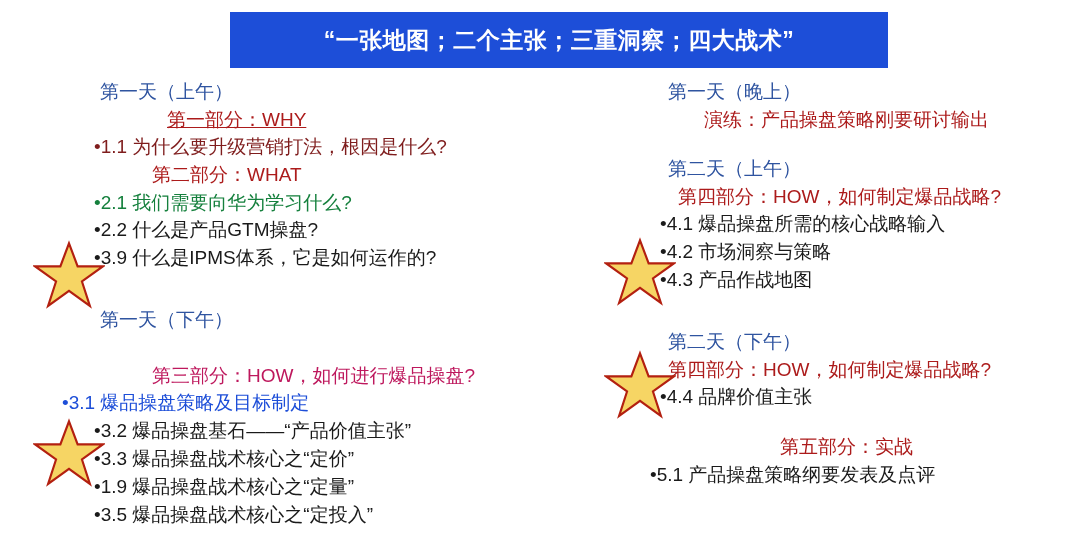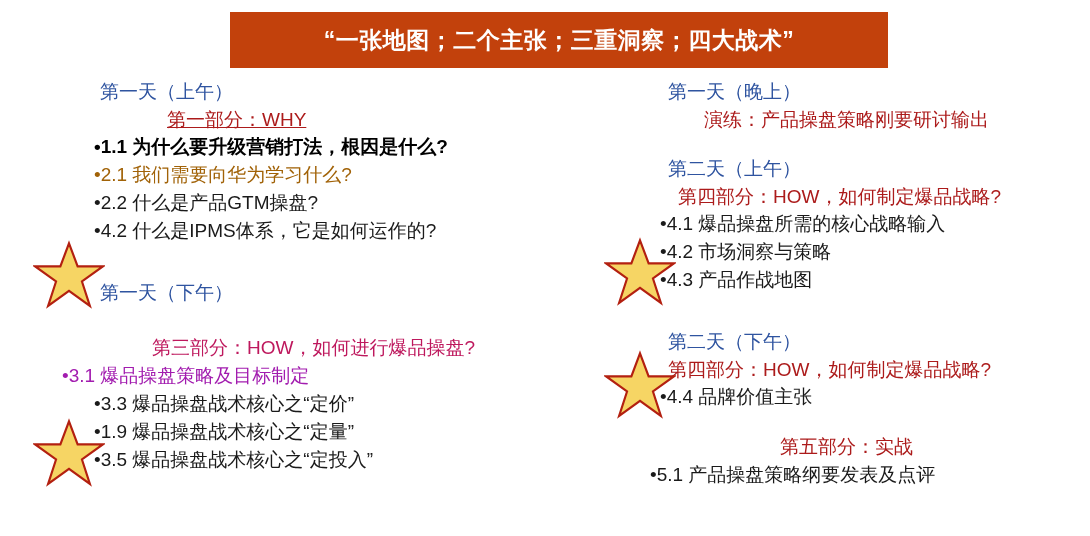--- a/index.html
+++ b/index.html
@@ -90,41 +90,43 @@
   #star-left-top    { left: 33px;  top: 240px; }
   #star-left-bottom { left: 33px;  top: 418px; }
   #star-right-top   { left: 604px; top: 237px; }
   #star-right-bottom{ left: 604px; top: 350px; }
 </style>
 </head>
 <body>
 
 <div id="slide">
 
-  <div id="title-banner" style="background: #c2410c;">
+  <div id="title-banner" style="background: #1d4ed8;">
     <div class="title-text">“一张地图；二个主张；三重洞察；四大战术”</div>
   </div>
 
   <div class="column" id="column-left">
 
     <div class="block">
       <div class="day-heading ind-1" style="color: rgb(47, 84, 160);">第一天（上午）</div>
       <div class="part-heading ind-2" style="color: rgb(172, 27, 27); text-decoration: underline;">第一部分：WHY</div>
-      <div class="bullet ind-b" style="color: #000000; font-weight: bold;">•1.1 为什么要升级营销打法，根因是什么?</div>
-      <div class="bullet ind-b" style="color: #a16207;">•2.1 我们需要向华为学习什么?</div>
+      <div class="bullet ind-b" style="color: #7f1d1d;">•1.1 为什么要升级营销打法，根因是什么?</div>
+      <div class="part-heading ind-5" style="color: rgb(172, 27, 27);">第二部分：WHAT</div>
+      <div class="bullet ind-b" style="color: #15803d;">•2.1 我们需要向华为学习什么?</div>
       <div class="bullet ind-b" style="color: rgb(26, 26, 26);">•2.2 什么是产品GTM操盘?</div>
-      <div class="bullet ind-b" style="color: rgb(26, 26, 26);">•4.2 什么是IPMS体系，它是如何运作的?</div>
+      <div class="bullet ind-b" style="color: rgb(26, 26, 26);">•3.9 什么是IPMS体系，它是如何运作的?</div>
     </div>
 
     <div class="gap-lg"></div>
 
     <div class="block">
       <div class="day-heading ind-1" style="color: rgb(47, 84, 160);">第一天（下午）</div>
       <div class="part-heading ind-5" style="color: #be185d; margin-top: 28px;">第三部分：HOW，如何进行爆品操盘?</div>
-      <div class="bullet ind-b" style="color: #a21caf; margin-left: 40px;">•3.1 爆品操盘策略及目标制定</div>
+      <div class="bullet ind-b" style="color: #1d4ed8; margin-left: 40px;">•3.1 爆品操盘策略及目标制定</div>
+      <div class="bullet ind-b" style="color: rgb(26, 26, 26);">•3.2 爆品操盘基石——“产品价值主张”</div>
       <div class="bullet ind-b" style="color: rgb(26, 26, 26);">•3.3 爆品操盘战术核心之“定价”</div>
       <div class="bullet ind-b" style="color: rgb(26, 26, 26);">•1.9 爆品操盘战术核心之“定量”</div>
       <div class="bullet ind-b" style="color: rgb(26, 26, 26);">•3.5 爆品操盘战术核心之“定投入”</div>
 
     </div>
 
   </div>
 
   <div class="column" id="column-right">
 

